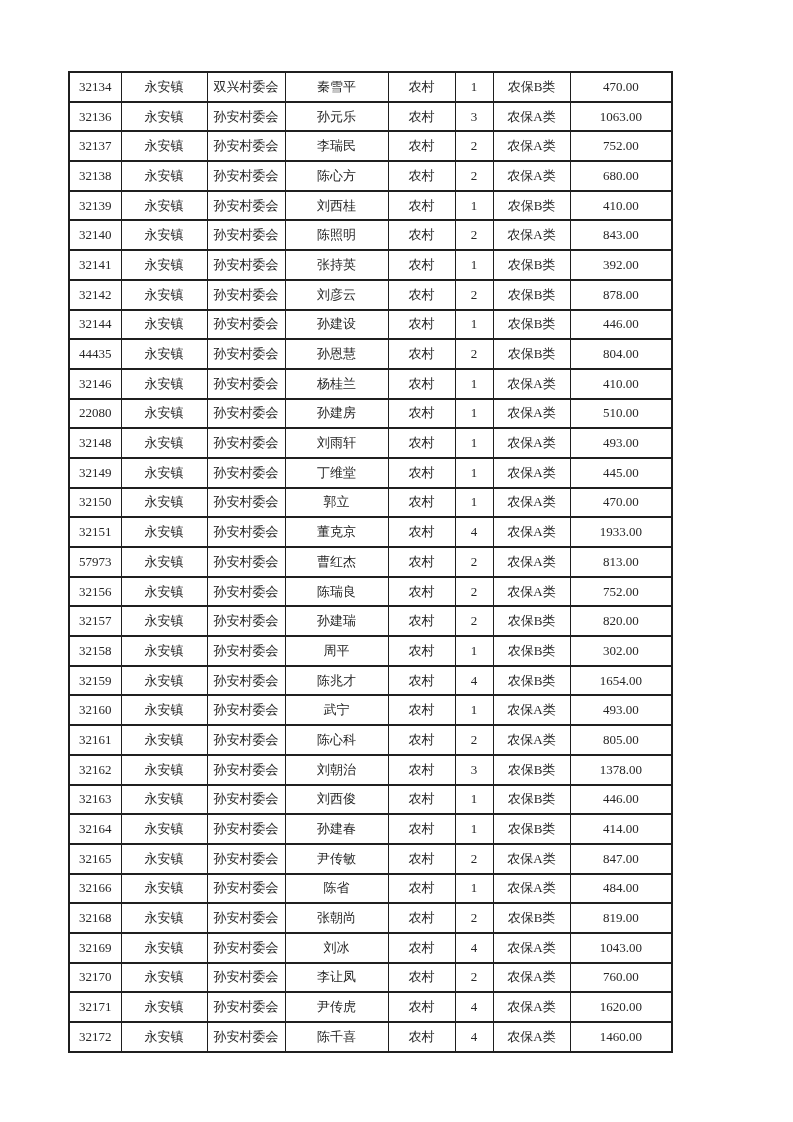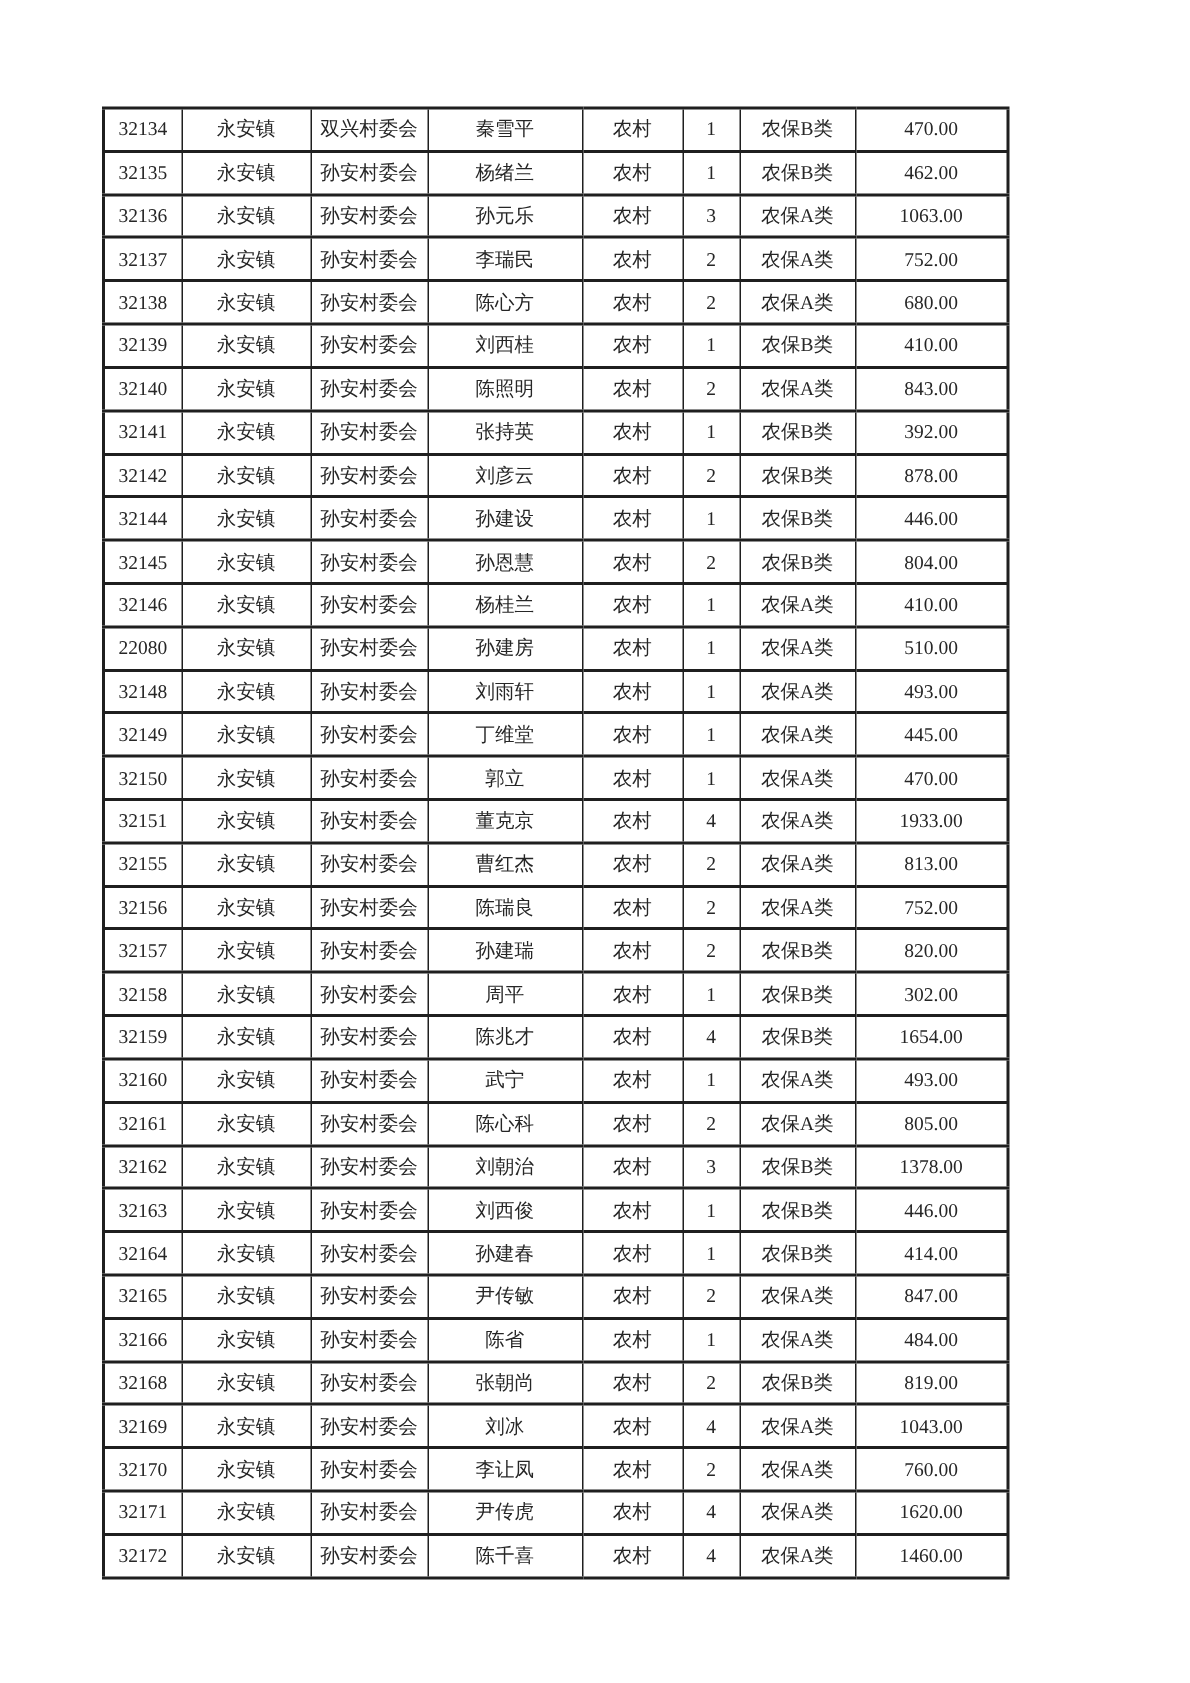--- a/index.html
+++ b/index.html
@@ -67,30 +67,20 @@
           <td>32134</td>
           <td>永安镇</td>
           <td>双兴村委会</td>
           <td>秦雪平</td>
           <td>农村</td>
           <td>1</td>
           <td>农保B类</td>
           <td>470.00</td>
         </tr>
         <tr>
-          <td>32135</td>
-          <td>永安镇</td>
-          <td>孙安村委会</td>
-          <td>杨绪兰</td>
-          <td>农村</td>
-          <td>1</td>
-          <td>农保B类</td>
-          <td>462.00</td>
-        </tr>
-        <tr>
           <td>32136</td>
           <td>永安镇</td>
           <td>孙安村委会</td>
           <td>孙元乐</td>
           <td>农村</td>
           <td>3</td>
           <td>农保A类</td>
           <td>1063.00</td>
         </tr>
         <tr>
@@ -157,21 +147,21 @@
           <td>32144</td>
           <td>永安镇</td>
           <td>孙安村委会</td>
           <td>孙建设</td>
           <td>农村</td>
           <td>1</td>
           <td>农保B类</td>
           <td>446.00</td>
         </tr>
         <tr>
-          <td>32145</td>
+          <td>44435</td>
           <td>永安镇</td>
           <td>孙安村委会</td>
           <td>孙恩慧</td>
           <td>农村</td>
           <td>2</td>
           <td>农保B类</td>
           <td>804.00</td>
         </tr>
         <tr>
           <td>32146</td>
@@ -227,21 +217,21 @@
           <td>32151</td>
           <td>永安镇</td>
           <td>孙安村委会</td>
           <td>董克京</td>
           <td>农村</td>
           <td>4</td>
           <td>农保A类</td>
           <td>1933.00</td>
         </tr>
         <tr>
-          <td>32155</td>
+          <td>57973</td>
           <td>永安镇</td>
           <td>孙安村委会</td>
           <td>曹红杰</td>
           <td>农村</td>
           <td>2</td>
           <td>农保A类</td>
           <td>813.00</td>
         </tr>
         <tr>
           <td>32156</td>

